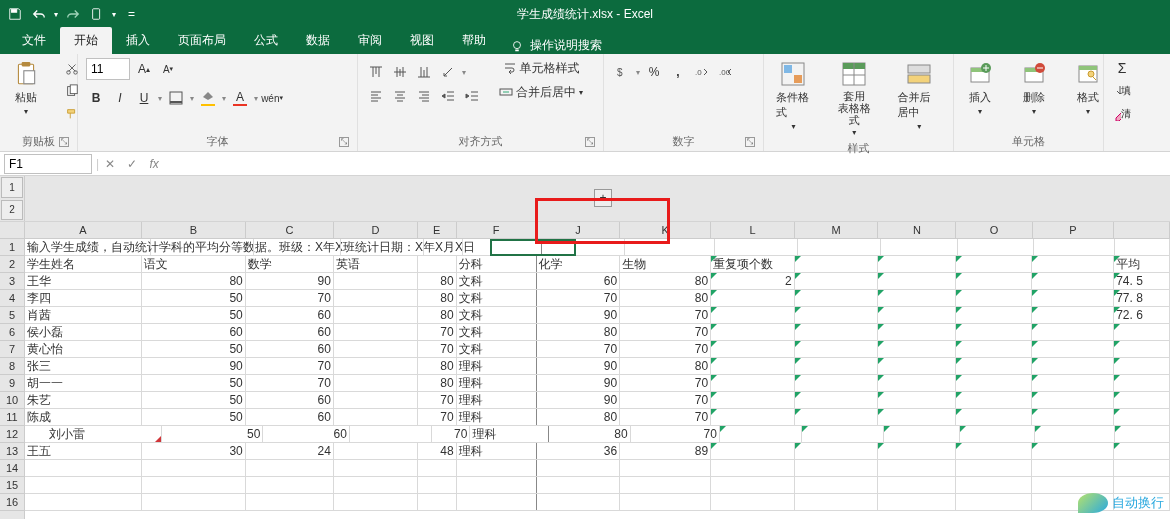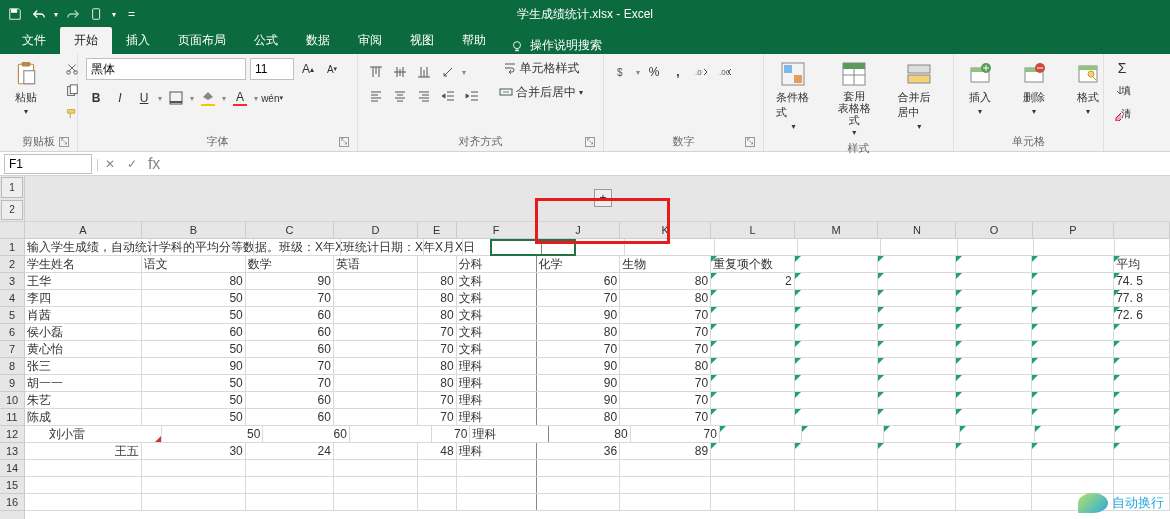--- a/index.html
+++ b/index.html
@@ -40,21 +40,21 @@
   .fb { width: 20px; height: 20px; border: 1px solid transparent; display: inline-flex; align-items: center; justify-content: center; cursor: pointer; font-size: 12px; }
   .underline-bar { border-bottom: 2px solid #ea3323; display: inline-block; width: 14px; text-align: center; }
   .underline-bar-y { border-bottom: 2px solid #ffc000; display: inline-block; width: 14px; text-align: center; }
 
   .num-select { width: 130px; height: 22px; border: 1px solid #c0c0c0; background: #fff; font-size: 12px; padding: 0 4px; }
 
   
   .fbar { height: 24px; border-bottom: 1px solid #d4d4d4; display: flex; align-items: center; background: #fff; }
   .namebox { width: 88px; height: 20px; border: 1px solid #c0c0c0; margin: 0 4px; padding: 0 4px; font-size: 12px; background: #fff; }
   .fbar .btn { width: 22px; height: 22px; display: inline-flex; align-items: center; justify-content: center; color: #888; cursor: pointer; }
-  .fx { font-size: 16px; color: #666; }
+  .fx { font-style: italic; font-size: 12px; color: #666; }
   .formula-input { flex: 1; height: 20px; border: none; outline: none; padding: 0 4px; }
 
   
   .outline-strip { height: 46px; border-bottom: 1px solid #d4d4d4; background: #e6e6e6; display: flex; }
   .outline-left { width: 25px; border-right: 1px solid #ccc; display: flex; flex-direction: column; }
   .outline-left .lv { flex: 1; border: 1px solid #bbb; background: #eee; font-size: 10px; display: flex; align-items: center; justify-content: center; margin: 1px; }
   .outline-body { flex: 1; position: relative; }
   .outline-plus-box { position: absolute; left: 569px; top: 13px; width: 18px; height: 18px; border: 1px solid #999; background: #eee; display: flex; align-items: center; justify-content: center; font-size: 12px; cursor: pointer; }
   .red-box { position: absolute; border: 3px solid #e81b1b; pointer-events: none; }
 
@@ -164,21 +164,20 @@
             </svg>
           </span>
       </div>
     </div>
     <div class="group-label"><span>剪贴板</span><span class="launcher">⤡</span></div>
   </div>
 
   <div class="group" style="width:280px">
     <div class="group-body" style="flex-direction:column;gap:4px">
       <div class="font-row">
-        <input class="font-select" value="黑体" style="">
         <input class="size-select" value="11" style="">
         <span class="fb" style="font-size:12px">A<span style="font-size:8px;vertical-align:super">▴</span></span>
         <span class="fb" style="font-size:10px">A<span style="font-size:7px;vertical-align:super">▾</span></span>
       </div>
       <div class="font-btns">
         <span class="fb" style="font-weight:bold">B</span>
         <span class="fb" style="font-style:italic">I</span>
         <span class="fb" style="text-decoration:underline">U</span>
         <span style="font-size:8px;color:#888">▾</span>
         <span class="fb">
@@ -648,21 +647,21 @@
           <div class="cell num" style="width: 90px;">80</div>
           <div class="cell num" style="width: 98px;">70</div>
           <div class="cell green-tri" style="width: 90px;"></div>
           <div class="cell green-tri" style="width: 90px;"></div>
           <div class="cell green-tri" style="width: 84px;"></div>
           <div class="cell green-tri" style="width: 82px;"></div>
           <div class="cell green-tri" style="width: 88px;"></div>
           <div class="cell green-tri" style="width: 60px;"></div>
         </div>
         <div class="row">
-          <div class="cell" style="width: 126px; text-align: right;">王五</div>
+          <div class="cell" style="width: 126px;">王五</div>
           <div class="cell num" style="width: 112px;">30</div>
           <div class="cell num" style="width: 95px;">24</div>
           <div class="cell" style="width: 90px;"></div>
           <div class="cell num" style="width: 42px;">48</div>
           <div class="cell col-sep-strong" style="width: 86px;">理科</div>
           <div class="cell num" style="width: 90px;">36</div>
           <div class="cell num" style="width: 98px;">89</div>
           <div class="cell green-tri" style="width: 90px;"></div>
           <div class="cell green-tri" style="width: 90px;"></div>
           <div class="cell green-tri" style="width: 84px;"></div>

